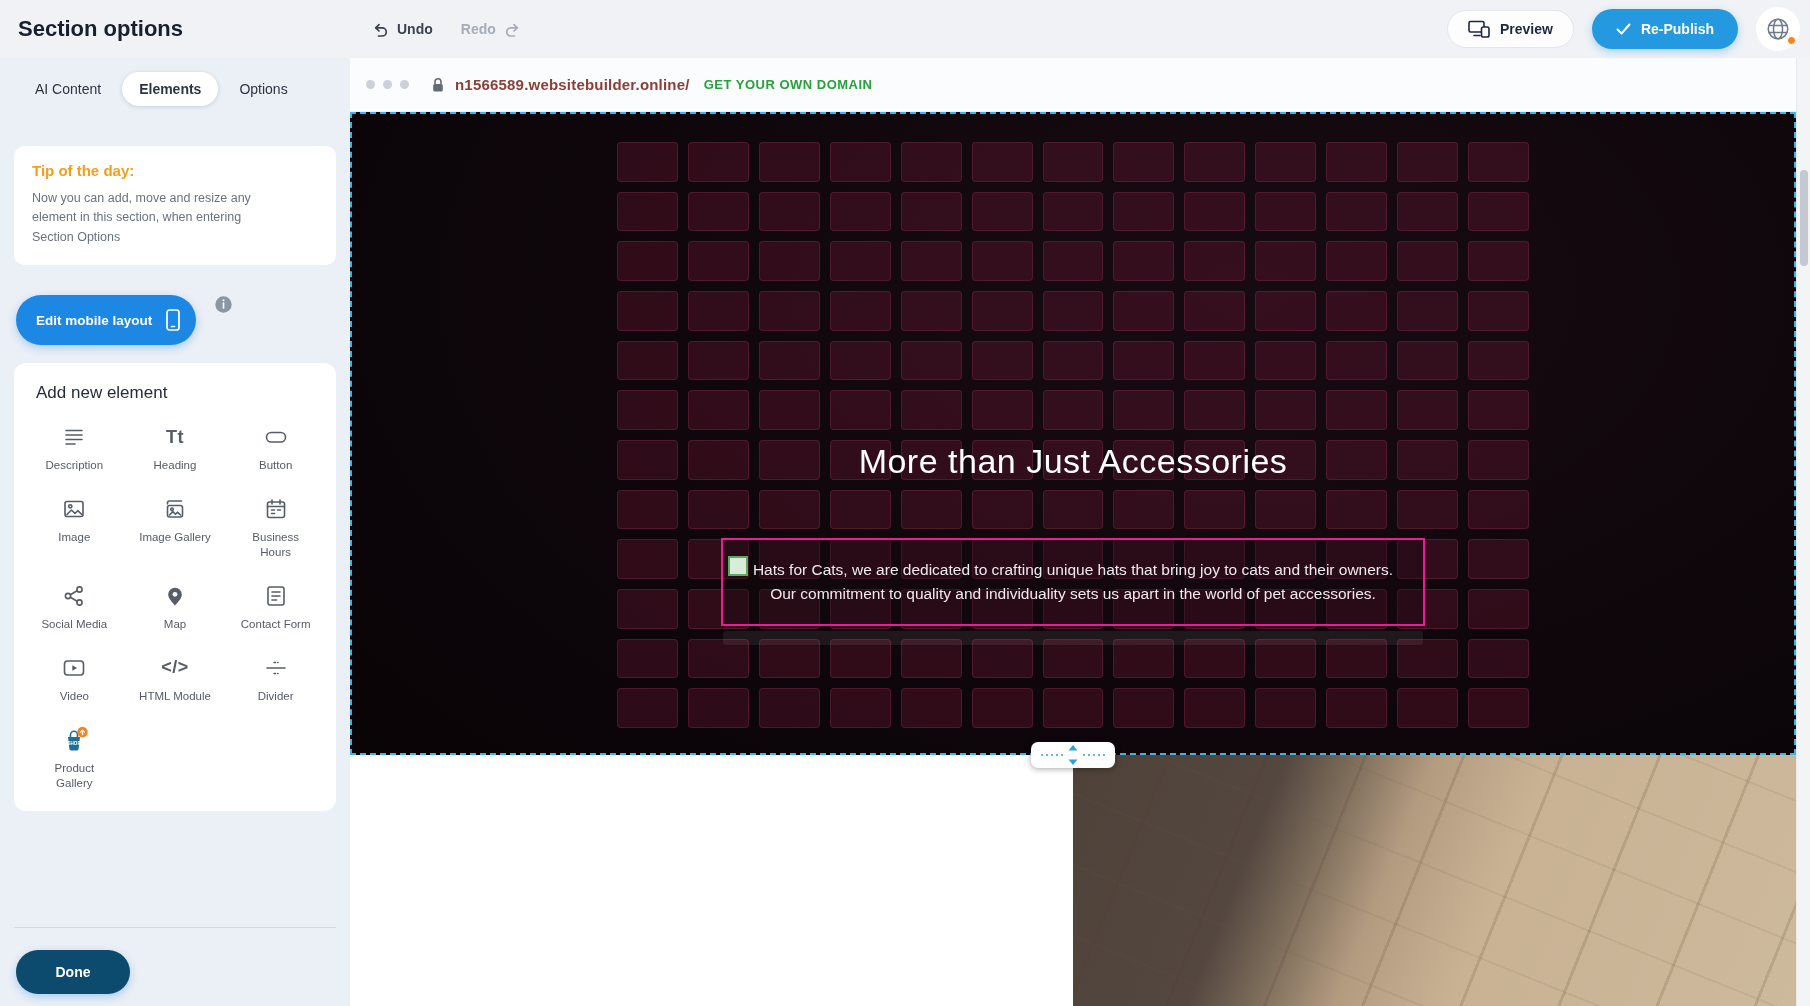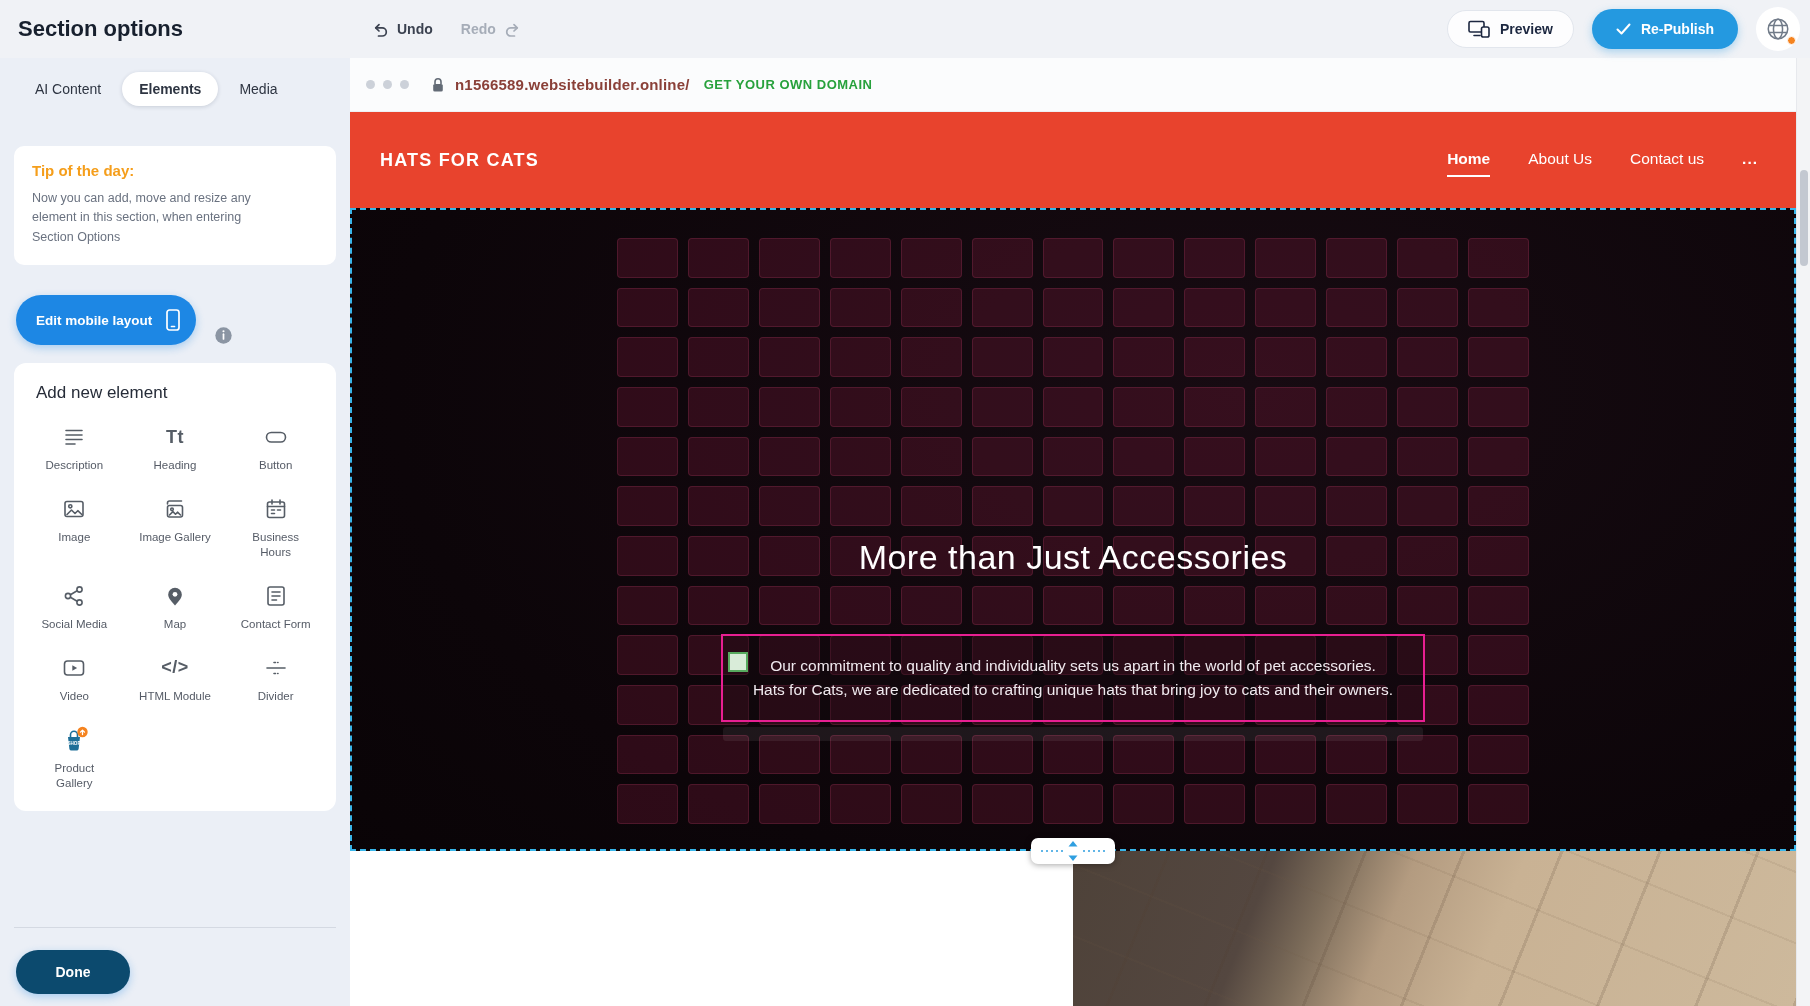--- a/index.html
+++ b/index.html
@@ -25,21 +25,21 @@
   
   .sidebar { flex:0 0 350px; width:350px; background:#ebeff6; display:flex; flex-direction:column; padding:14px 14px 12px; }
   .tabs { display:flex; align-items:center; gap:4px; padding:0 4px; }
   .tab { padding:9px 17px; border-radius:19px; font-family:inherit; font-size:14px; color:#2e3542; background:transparent; border:none; cursor:pointer; }
   .tab.active { background:#fff; font-weight:700; box-shadow:0 1px 4px rgba(20,30,60,.16); }
 
   .tip-card { margin-top:40px; background:#fff; border-radius:10px; padding:16px 18px 18px; }
   .tip-title { color:#f59e1b; font-weight:700; font-size:15px; }
   .tip-body { margin-top:10px; font-size:12.5px; line-height:1.55; color:#6a7280; max-width:252px; }
 
-  .mobile-row { margin-top:30px; display:flex; align-items:flex-end; gap:18px; padding-left:2px; }
+  .mobile-row { margin-top:30px; display:flex; align-items:flex-start; gap:18px; padding-left:2px; }
   .mobile-btn { display:flex; align-items:center; gap:13px; height:50px; padding:0 15px 0 20px; border-radius:26px; background:#1d87e4; border:none; color:#fff; font-family:inherit; font-size:13.5px; font-weight:700; cursor:pointer; box-shadow:0 3px 9px rgba(29,135,228,.32); }
   .info-btn { background:none; border:none; padding:0; display:flex; cursor:pointer; }
 
   .add-card { margin-top:18px; background:#fff; border-radius:12px; padding:20px 10px 20px; }
   .add-title { font-size:17px; font-weight:500; color:#262c38; margin:0 0 20px 12px; }
   .el-grid { display:grid; grid-template-columns:repeat(3,1fr); row-gap:22px; }
   .el-item { display:flex; flex-direction:column; align-items:center; gap:7px; cursor:pointer; background:none; border:none; padding:0; font-family:inherit; }
   .el-icon { height:28px; display:flex; align-items:center; justify-content:center; color:#565d66; }
   .el-icon .txt-ic { font-size:18px; font-weight:700; color:#565d66; letter-spacing:.5px; }
   .el-label { font-size:11.5px; color:#555b66; text-align:center; line-height:1.3; max-width:72px; }
@@ -156,21 +156,21 @@
     </div>
   </header>
 
   <div class="body-row">
 
     <aside class="sidebar">
 
       <div class="tabs">
         <button class="tab">AI Content</button>
         <button class="tab active">Elements</button>
-        <button class="tab">Media</button>
+        <button class="tab">Options</button>
       </div>
 
       <div class="tip-card">
         <div class="tip-title">Tip of the day:</div>
         <div class="tip-body">Now you can add, move and resize any element in this section, when entering Section Options</div>
       </div>
 
       <div class="mobile-row">
         <button class="mobile-btn">
           <span>Edit mobile layout</span>
@@ -344,29 +344,20 @@
         <span class="lock-wrap">
           <svg width="14" height="16" viewBox="0 0 14 16">
               <path d="M4 7V4.8a3 3 0 0 1 6 0V7" fill="none" stroke="#636b76" stroke-width="1.6"></path>
               <rect x="2.2" y="7" width="9.6" height="7.6" rx="1.6" fill="#636b76"></rect>
             </svg>
         </span>
         <span class="url">n1566589.websitebuilder.online/</span>
         <a class="domain-cta">GET YOUR OWN DOMAIN</a>
       </div>
 
-      <div class="site-header">
-        <span class="logo">HATS FOR CATS</span>
-        <nav class="site-nav">
-          <span class="nav-item active">Home</span>
-          <span class="nav-item">About Us</span>
-          <span class="nav-item">Contact us</span>
-          <span class="nav-item nav-more">...</span>
-        </nav>
-      </div>
 
       <section class="hero">
         <div class="tile-grid">
             <div class="tile"></div>
             <div class="tile"></div>
             <div class="tile"></div>
             <div class="tile"></div>
             <div class="tile"></div>
             <div class="tile"></div>
             <div class="tile"></div>
@@ -518,22 +509,22 @@
             <div class="tile"></div>
             <div class="tile"></div>
             <div class="tile"></div>
             <div class="tile"></div>
           </div>
 
         <div class="hero-sub">More than Just Accessories</div>
 
         <div class="para-box">
           <span class="green-handle"></span>
+          <div class="para-line">Hats for Cats, we are dedicated to crafting unique hats that bring joy to cats and their owners.</div>
           <div class="para-line">Our commitment to quality and individuality sets us apart in the world of pet accessories.</div>
-          <div class="para-line">Hats for Cats, we are dedicated to crafting unique hats that bring joy to cats and their owners.</div>
         </div>
 
         <div class="ghost-strip"></div>
 
         <div class="drag-handle">
           <svg width="76" height="24" viewBox="0 0 76 24">
               <line x1="6" y1="12" x2="28" y2="12" stroke="#2f9fe0" stroke-width="1.5" stroke-dasharray="2 3"></line>
               <line x1="48" y1="12" x2="70" y2="12" stroke="#2f9fe0" stroke-width="1.5" stroke-dasharray="2 3"></line>
               <path d="M38 2l-4.5 5.5h9z" fill="#2f9fe0"></path>
               <path d="M38 22l-4.5-5.5h9z" fill="#2f9fe0"></path>

